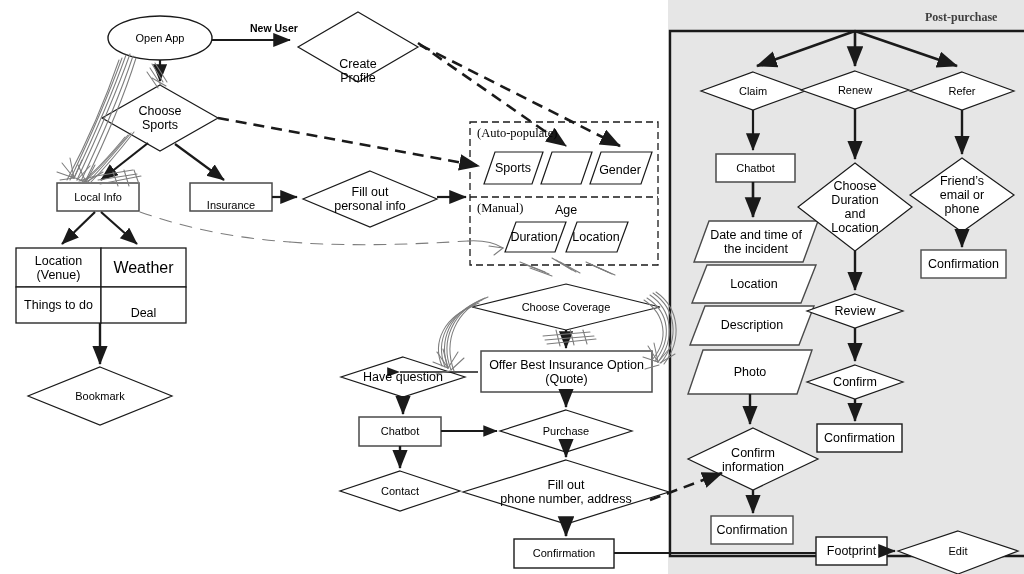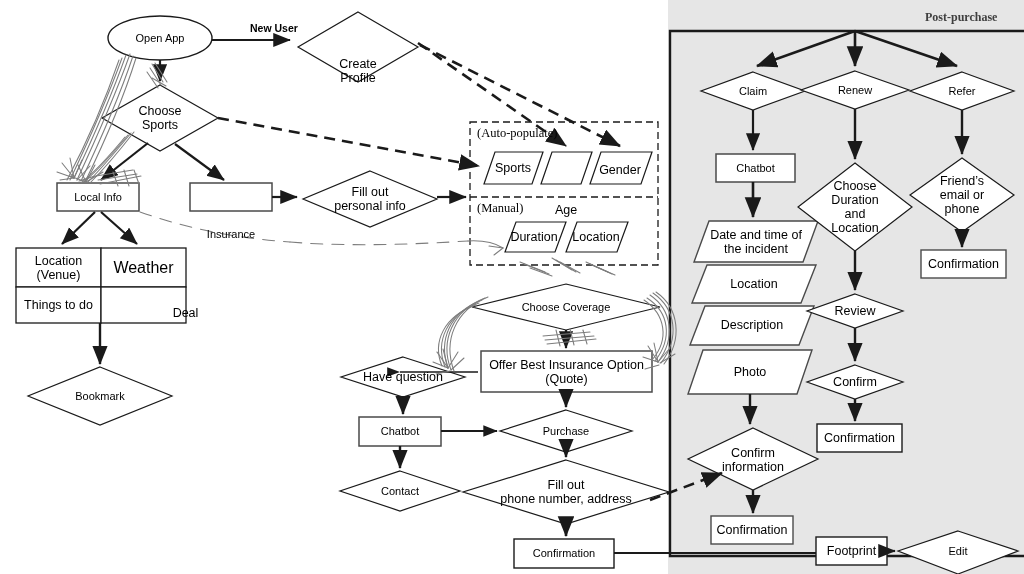--- a/index.html
+++ b/index.html
@@ -309,30 +309,30 @@
   <div class="node-label" style="left:108px; top:22px; width:104px; height:32px;">Open App</div>
 
   <div class="node-label" style="left:318px; top:28px; width:80px; height:38px; font-size:12.5px;margin-top:24px;">Create
 Profile</div>
 
   <div class="node-label" style="left:118px; top:99px; width:84px; height:38px; font-size:12.5px;">Choose
 Sports</div>
 
   <div class="node-label" style="left:57px; top:183px; width:82px; height:28px;">Local Info</div>
 
-  <div class="node-label" style="left:190px; top:183px; width:82px; height:44px;margin-top:29px;">Insurance</div>
+  <div class="node-label" style="left:190px; top:183px; width:82px; height:44px;">Insurance</div>
 
   <div class="node-label" style="left:312px; top:180px; width:116px; height:38px; font-size:12.5px;">Fill out
 personal info</div>
 
   <div class="node-label" style="left:16px; top:248px; width:85px; height:39px; font-size:12.5px;">Location
 (Venue)</div>
   <div class="node-label" style="left:101px; top:248px; width:85px; height:40px; font-size:16px;">Weather</div>
   <div class="node-label" style="left:16px; top:287px; width:85px; height:36px; font-size:12.5px;">Things to do</div>
-  <div class="node-label" style="left:101px; top:287px; width:85px; height:52px; font-size:12.5px;padding-left:42px;">Deal</div>
+  <div class="node-label" style="left:101px; top:287px; width:85px; height:52px; font-size:12.5px;">Deal</div>
 
   <div class="node-label" style="left:50px; top:382px; width:100px; height:28px;">Bookmark</div>
 
   <div class="node-label" style="left:484px; top:154px; width:58px; height:28px; font-size:12.5px;">Sports</div>
   <div class="node-label" style="left:541px; top:154px; width:50px; height:28px; font-size:12.5px;margin-top:42px;">Age</div>
   <div class="node-label" style="left:590px; top:154px; width:60px; height:32px; font-size:12.5px;">Gender</div>
 
   <div class="node-label" style="left:503px; top:223px; width:62px; height:27px; font-size:12.5px;">Duration</div>
   <div class="node-label" style="left:565px; top:223px; width:62px; height:27px; font-size:12.5px;">Location</div>
 

